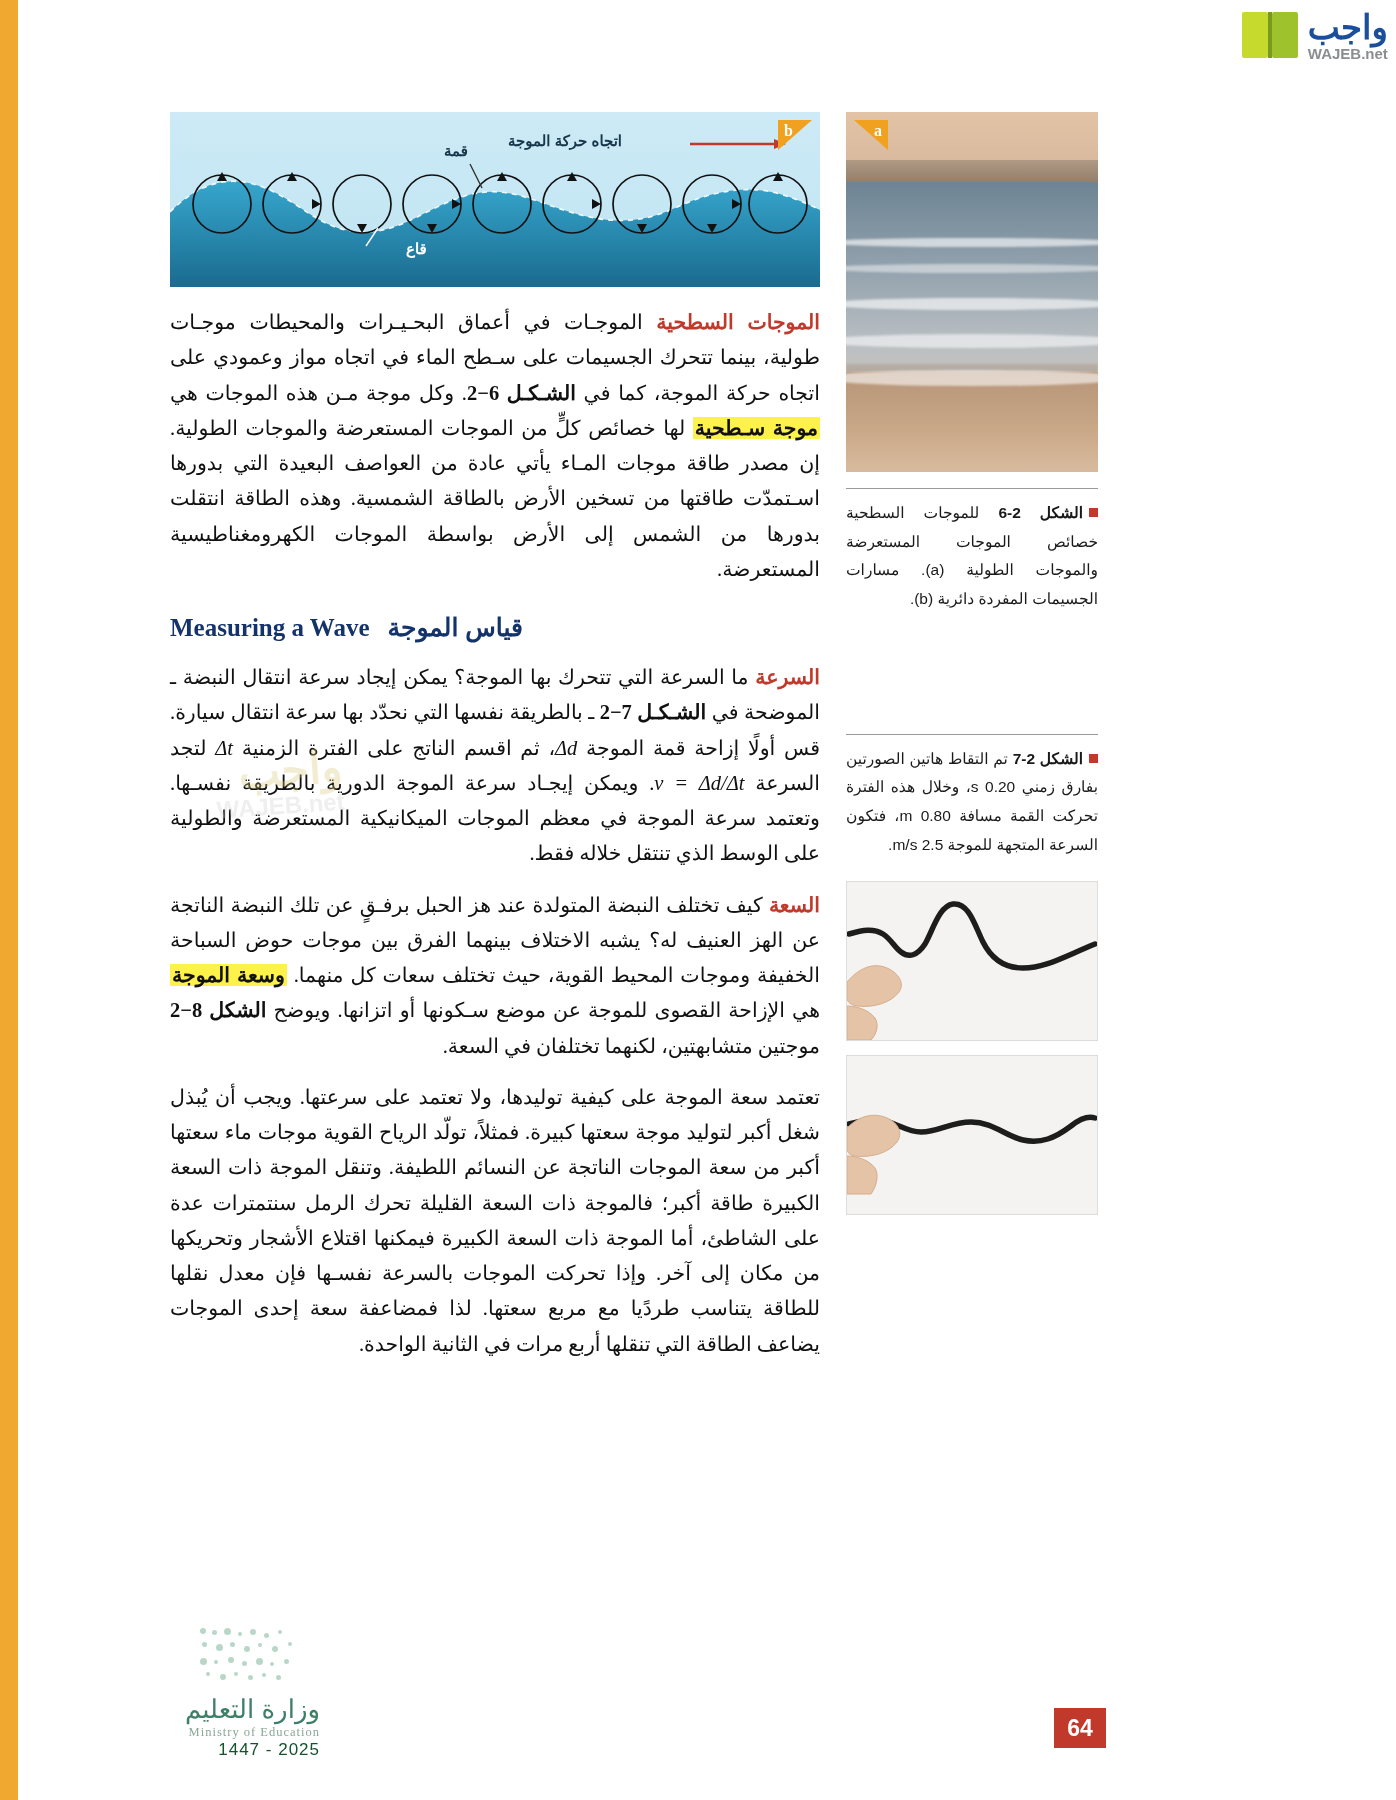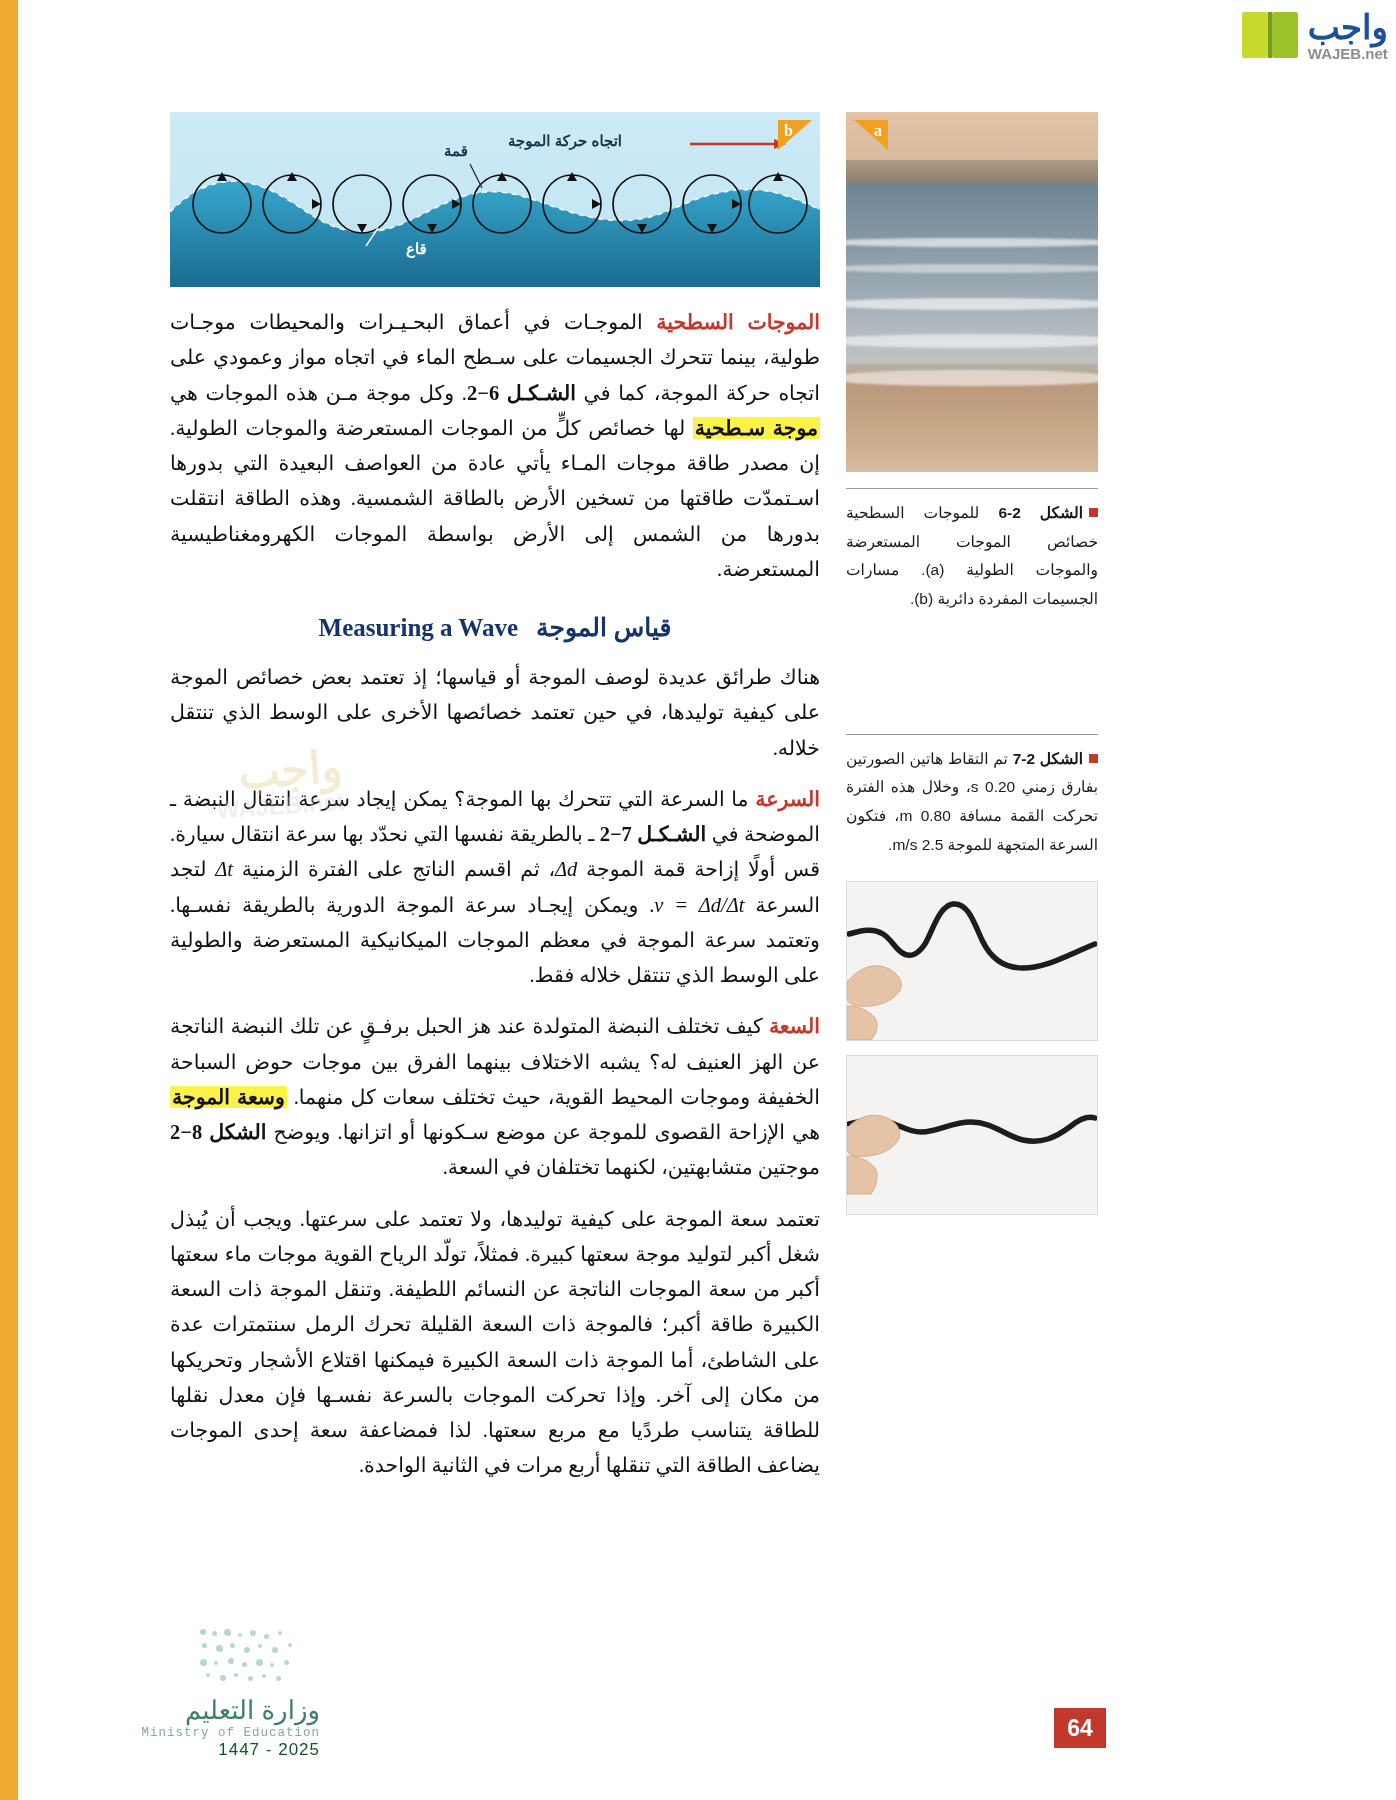--- a/index.html
+++ b/index.html
@@ -187,21 +187,21 @@
     padding: 0 2px;
   }
   .bold { font-weight: bold; }
   .mathi {
     font-family: "Liberation Serif", serif;
     font-style: italic;
   }
 
   h2.section {
     direction: rtl;
-    text-align: center;
+    text-align: left;
     margin: 26px 0 18px 0;
     font-family: "Liberation Sans", sans-serif;
     font-size: 25px;
     font-weight: bold;
     color: #15336b;
   }
   h2.section .ar { color: #15336b; }
   h2.section .en {
     font-family: "Liberation Serif", serif;
     color: #15336b;
@@ -244,21 +244,21 @@
     border-radius: 50%;
   }
   .moe-ar {
     font-family: "Liberation Sans", sans-serif;
     font-size: 26px;
     color: #3f7f68;
     letter-spacing: 2px;
     direction: rtl;
   }
   .moe-en {
-    font-family: Liberation Mono, monospace;
+    font-family: Liberation Serif, serif;
     font-size: 12.5px;
     color: #8aa79a;
     letter-spacing: 1px;
   }
   .moe-yr {
     font-family: "Liberation Sans", sans-serif;
     font-size: 17px;
     color: #14532d;
     letter-spacing: 1px;
   }
@@ -413,21 +413,20 @@
 
       <div class="tri-badge" style="top:8px;right:8px;clip-path:polygon(0 0, 100% 0, 0 100%);">
         <span style="right:auto;left:6px;">b</span>
       </div>
     </div>
 
     <p class="body first"><span class="term">الموجات السطحية</span><span> الموجـات في أعماق البحـيـرات والمحيطات موجـات طولية، بينما تتحرك الجسيمات على سـطح الماء في اتجاه مواز وعمودي على اتجاه حركة الموجة، كما في </span><span class="bold">الشـكـل 6−2</span><span>. وكل موجة مـن هذه الموجات هي </span><span class="hl">موجة سـطحية</span><span> لها خصائص كلٍّ من الموجات المستعرضة والموجات الطولية. إن مصدر طاقة موجات المـاء يأتي عادة من العواصف البعيدة التي بدورها اسـتمدّت طاقتها من تسخين الأرض بالطاقة الشمسية. وهذه الطاقة انتقلت بدورها من الشمس إلى الأرض بواسطة الموجات الكهرومغناطيسية المستعرضة.</span></p>
 
     <h2 class="section"><span class="ar">قياس الموجة</span><span class="en">Measuring a Wave</span></h2>
 
-    <p class="body">هناك طرائق عديدة لوصف الموجة أو قياسها؛ إذ تعتمد بعض خصائص الموجة على كيفية توليدها، في حين تعتمد خصائصها الأخرى على الوسط الذي تنتقل خلاله.</p>
 
     <p class="body"><span class="term">السرعة</span><span> ما السرعة التي تتحرك بها الموجة؟ يمكن إيجاد سرعة انتقال النبضة ـ الموضحة في </span><span class="bold">الشـكـل 7−2</span><span> ـ بالطريقة نفسها التي نحدّد بها سرعة انتقال سيارة. قس أولًا إزاحة قمة الموجة </span><span class="mathi">Δd</span><span>، ثم اقسم الناتج على الفترة الزمنية </span><span class="mathi">Δt</span><span> لتجد السرعة </span><span class="mathi">v = Δd/Δt</span><span>. ويمكن إيجـاد سرعة الموجة الدورية بالطريقة نفسـها. وتعتمد سرعة الموجة في معظم الموجات الميكانيكية المستعرضة والطولية على الوسط الذي تنتقل خلاله فقط.</span></p>
 
     <p class="body"><span class="term">السعة</span><span> كيف تختلف النبضة المتولدة عند هز الحبل برفـقٍ عن تلك النبضة الناتجة عن الهز العنيف له؟ يشبه الاختلاف بينهما الفرق بين موجات حوض السباحة الخفيفة وموجات المحيط القوية، حيث تختلف سعات كل منهما. </span><span class="hl">وسعة الموجة</span><span> هي الإزاحة القصوى للموجة عن موضع سـكونها أو اتزانها. ويوضح </span><span class="bold">الشكل 8−2</span><span> موجتين متشابهتين، لكنهما تختلفان في السعة.</span></p>
 
     <p class="body">تعتمد سعة الموجة على كيفية توليدها، ولا تعتمد على سرعتها. ويجب أن يُبذل شغل أكبر لتوليد موجة سعتها كبيرة. فمثلاً، تولّد الرياح القوية موجات ماء سعتها أكبر من سعة الموجات الناتجة عن النسائم اللطيفة. وتنقل الموجة ذات السعة الكبيرة طاقة أكبر؛ فالموجة ذات السعة القليلة تحرك الرمل سنتمترات عدة على الشاطئ، أما الموجة ذات السعة الكبيرة فيمكنها اقتلاع الأشجار وتحريكها من مكان إلى آخر. وإذا تحركت الموجات بالسرعة نفسـها فإن معدل نقلها للطاقة يتناسب طردًيا مع مربع سعتها. لذا فمضاعفة سعة إحدى الموجات يضاعف الطاقة التي تنقلها أربع مرات في الثانية الواحدة.</p>
 
   </div>
 
   <div class="wm-center">

